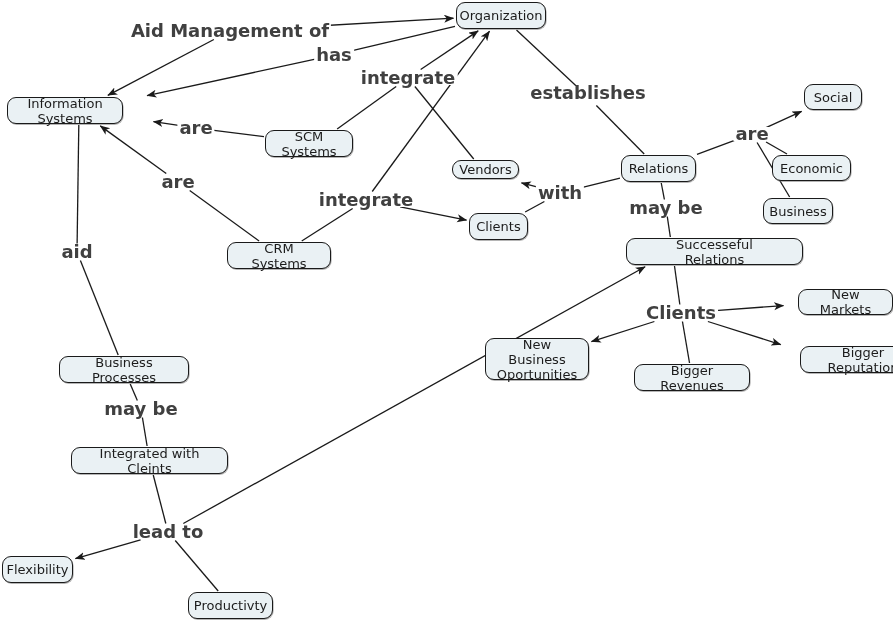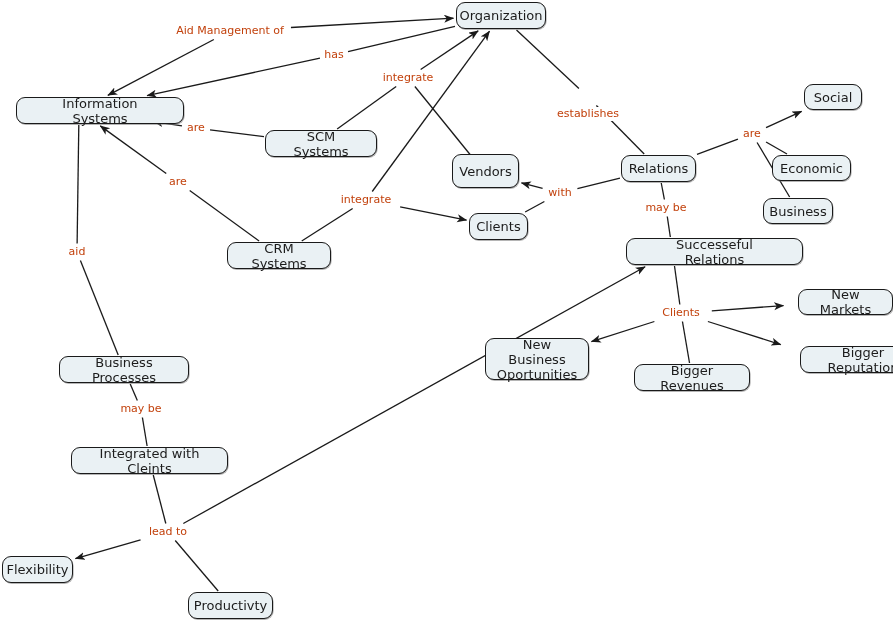--- a/index.html
+++ b/index.html
@@ -36,27 +36,28 @@
     display: flex;
     align-items: center;
     justify-content: center;
     text-align: center;
     padding: 2px 21px;
     white-space: pre-line;
     box-shadow: 0.7px 0.9px 0 rgba(120,120,120,0.55);
   }
   .edge-label {
     position: absolute;
-    color: #c2410c;
-    font-size: 11px;
+    color: #404040;
+    font-size: 18px;
     line-height: 14px;
     white-space: nowrap;
     background: #ffffff;
     padding: 0 2px;
     transform: translate(-50%, -50%);
+    font-weight: bold;
   }
 </style>
 </head>
 <body>
 
 <div id="canvas">
   <svg id="edge-layer" viewBox="0 0 893 621" xmlns="http://www.w3.org/2000/svg">
       <defs>
         <marker id="ah" markerWidth="11" markerHeight="11" refX="9.4" refY="4" orient="auto" markerUnits="userSpaceOnUse">
           <path d="M0,0 L10,4 L0,8 L2.6,4 Z" fill="#1a1a1a"></path>
@@ -96,24 +97,24 @@
       <line x1="80.40" y1="260.50" x2="118.20" y2="355.00" stroke="#1a1a1a" stroke-width="1.3"></line>
       <line x1="137.34" y1="400.50" x2="130.24" y2="384.00" stroke="#1a1a1a" stroke-width="1.3"></line>
       <line x1="142.40" y1="417.50" x2="147.11" y2="446.00" stroke="#1a1a1a" stroke-width="1.3"></line>
       <line x1="165.80" y1="523.50" x2="153.25" y2="475.00" stroke="#1a1a1a" stroke-width="1.3"></line>
       <line x1="140.55" y1="539.89" x2="75.44" y2="558.60" stroke="#1a1a1a" stroke-width="1.3" marker-end="url(#ah)"></line>
       <line x1="175.23" y1="540.50" x2="218.17" y2="591.00" stroke="#1a1a1a" stroke-width="1.3"></line>
       <line x1="183.29" y1="523.50" x2="645.11" y2="266.73" stroke="#1a1a1a" stroke-width="1.3" marker-end="url(#ah)"></line>
     </svg>
   <div id="node-layer">
       <div class="node" style="left: 456px; top: 2px; width: 90px; height: 27px;">Organization</div>
-      <div class="node" style="left: 7px; top: 97px; width: 168px; height: 27px; margin-left: 9px;">Information Systems</div>
-      <div class="node" style="left: 265px; top: 130px; width: 112px; height: 27px;">SCM Systems</div>
+      <div class="node" style="left: 7px; top: 97px; width: 116px; height: 27px;">Information Systems</div>
+      <div class="node" style="left: 265px; top: 130px; width: 88px; height: 27px;">SCM Systems</div>
       <div class="node" style="left: 227px; top: 242px; width: 104px; height: 27px;">CRM Systems</div>
-      <div class="node" style="left: 452px; top: 154px; width: 67px; height: 34px;">Vendors</div>
+      <div class="node" style="left: 452px; top: 160px; width: 67px; height: 19px;">Vendors</div>
       <div class="node" style="left: 469px; top: 213px; width: 59px; height: 27px;">Clients</div>
       <div class="node" style="left: 621px; top: 155px; width: 75px; height: 27px;">Relations</div>
       <div class="node" style="left: 804px; top: 84px; width: 58px; height: 26px; text-align: center;">Social</div>
       <div class="node" style="left: 772px; top: 155px; width: 79px; height: 26px;">Economic</div>
       <div class="node" style="left: 763px; top: 198px; width: 70px; height: 26px;">Business</div>
       <div class="node" style="left: 626px; top: 238px; width: 177px; height: 27px;">Successeful Relations</div>
       <div class="node" style="left: 786px; top: 289px; width: 95px; height: 26px; margin-left: 12px;">New Markets</div>
       <div class="node" style="left: 800px; top: 346px; width: 126px; height: 27px;">Bigger Reputation</div>
       <div class="node" style="left: 485px; top: 338px; width: 104px; height: 42px;">New Business
 Oportunities</div>
@@ -123,21 +124,21 @@
       <div class="node" style="left: 2px; top: 556px; width: 71px; height: 27px;">Flexibility</div>
       <div class="node" style="left: 188px; top: 592px; width: 85px; height: 27px;">Productivty</div>
     </div>
   <div id="label-layer">
       <div class="edge-label" style="left: 230px; top: 31px;">Aid Management of</div>
       <div class="edge-label" style="left: 334px; top: 55px; text-align: right;">has</div>
       <div class="edge-label" style="left: 196px; top: 128px;">are</div>
       <div class="edge-label" style="left: 178px; top: 182px;">are</div>
       <div class="edge-label" style="left: 408px; top: 78px;">integrate</div>
       <div class="edge-label" style="left: 366px; top: 200px;">integrate</div>
-      <div class="edge-label" style="left: 588px; top: 114px; text-align: center;">establishes</div>
+      <div class="edge-label" style="left: 588px; top: 93px; text-align: center;">establishes</div>
       <div class="edge-label" style="left: 560px; top: 193px;">with</div>
       <div class="edge-label" style="left: 752px; top: 134px;">are</div>
       <div class="edge-label" style="left: 666px; top: 208px;">may be</div>
       <div class="edge-label" style="left: 681px; top: 313px;">Clients</div>
       <div class="edge-label" style="left: 77px; top: 252px;">aid</div>
       <div class="edge-label" style="left: 141px; top: 409px;">may be</div>
       <div class="edge-label" style="left: 168px; top: 532px;">lead to</div>
     </div>
 </div>
 

